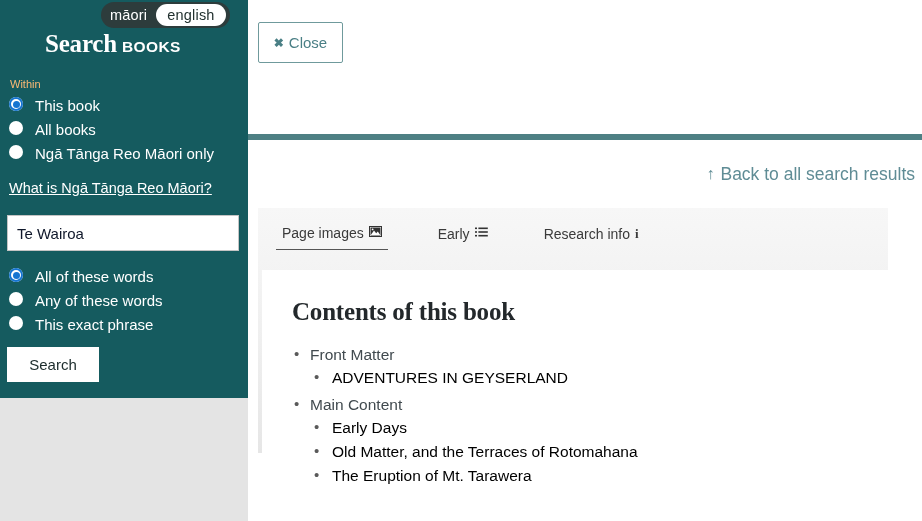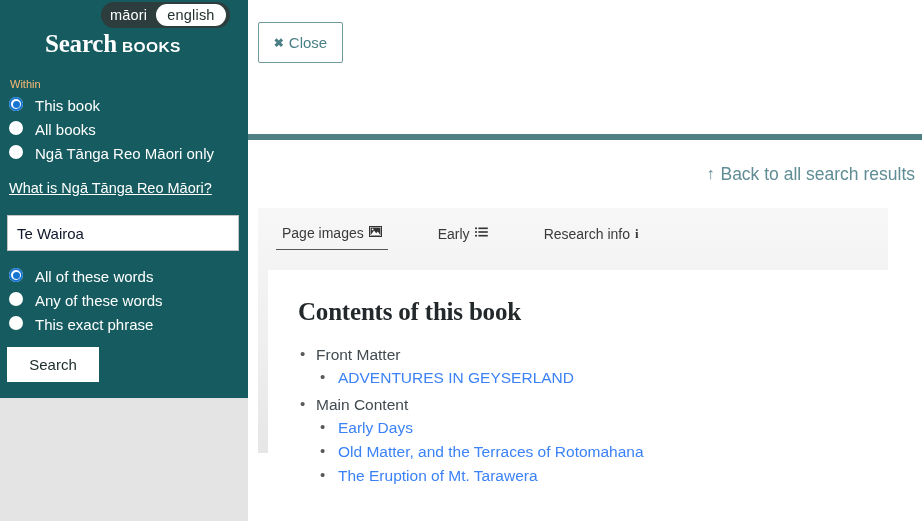--- a/index.html
+++ b/index.html
@@ -267,21 +267,21 @@
     white-space: nowrap;
   }
   .tab.active {
     border-bottom: 1.5px solid #555;
   }
   .tab .ticon { font-size: 12px; }
   .tab .ticon.info { font-weight: bold; font-family: "Liberation Serif", serif; font-size: 13px; }
 
   .card {
     position: absolute;
-    left: 10px;
+    left: 4px;
     top: 62px;
     width: 628px;
     background: #ffffff;
     min-height: 190px;
     padding: 28px 12px 10px 30px;
   }
 
   .card h2 {
     font-family: "Liberation Serif", serif;
     font-size: 25px;
@@ -302,21 +302,21 @@
     content: "•";
     position: absolute;
     left: 2px;
     top: 2px;
     color: #5a5a5a;
     font-size: 15px;
   }
   .toc ul { list-style: none; margin-top: 2px; }
   .toc ul li {
     font-size: 15.5px;
-    color: #3b82f6;
+    color: #000000;
     padding: 3px 0 3px 22px;
     position: relative;
     cursor: pointer;
   }
   .toc ul li::before {
     content: "•";
     position: absolute;
     left: 4px;
     top: 2px;
     color: #5a5a5a;

